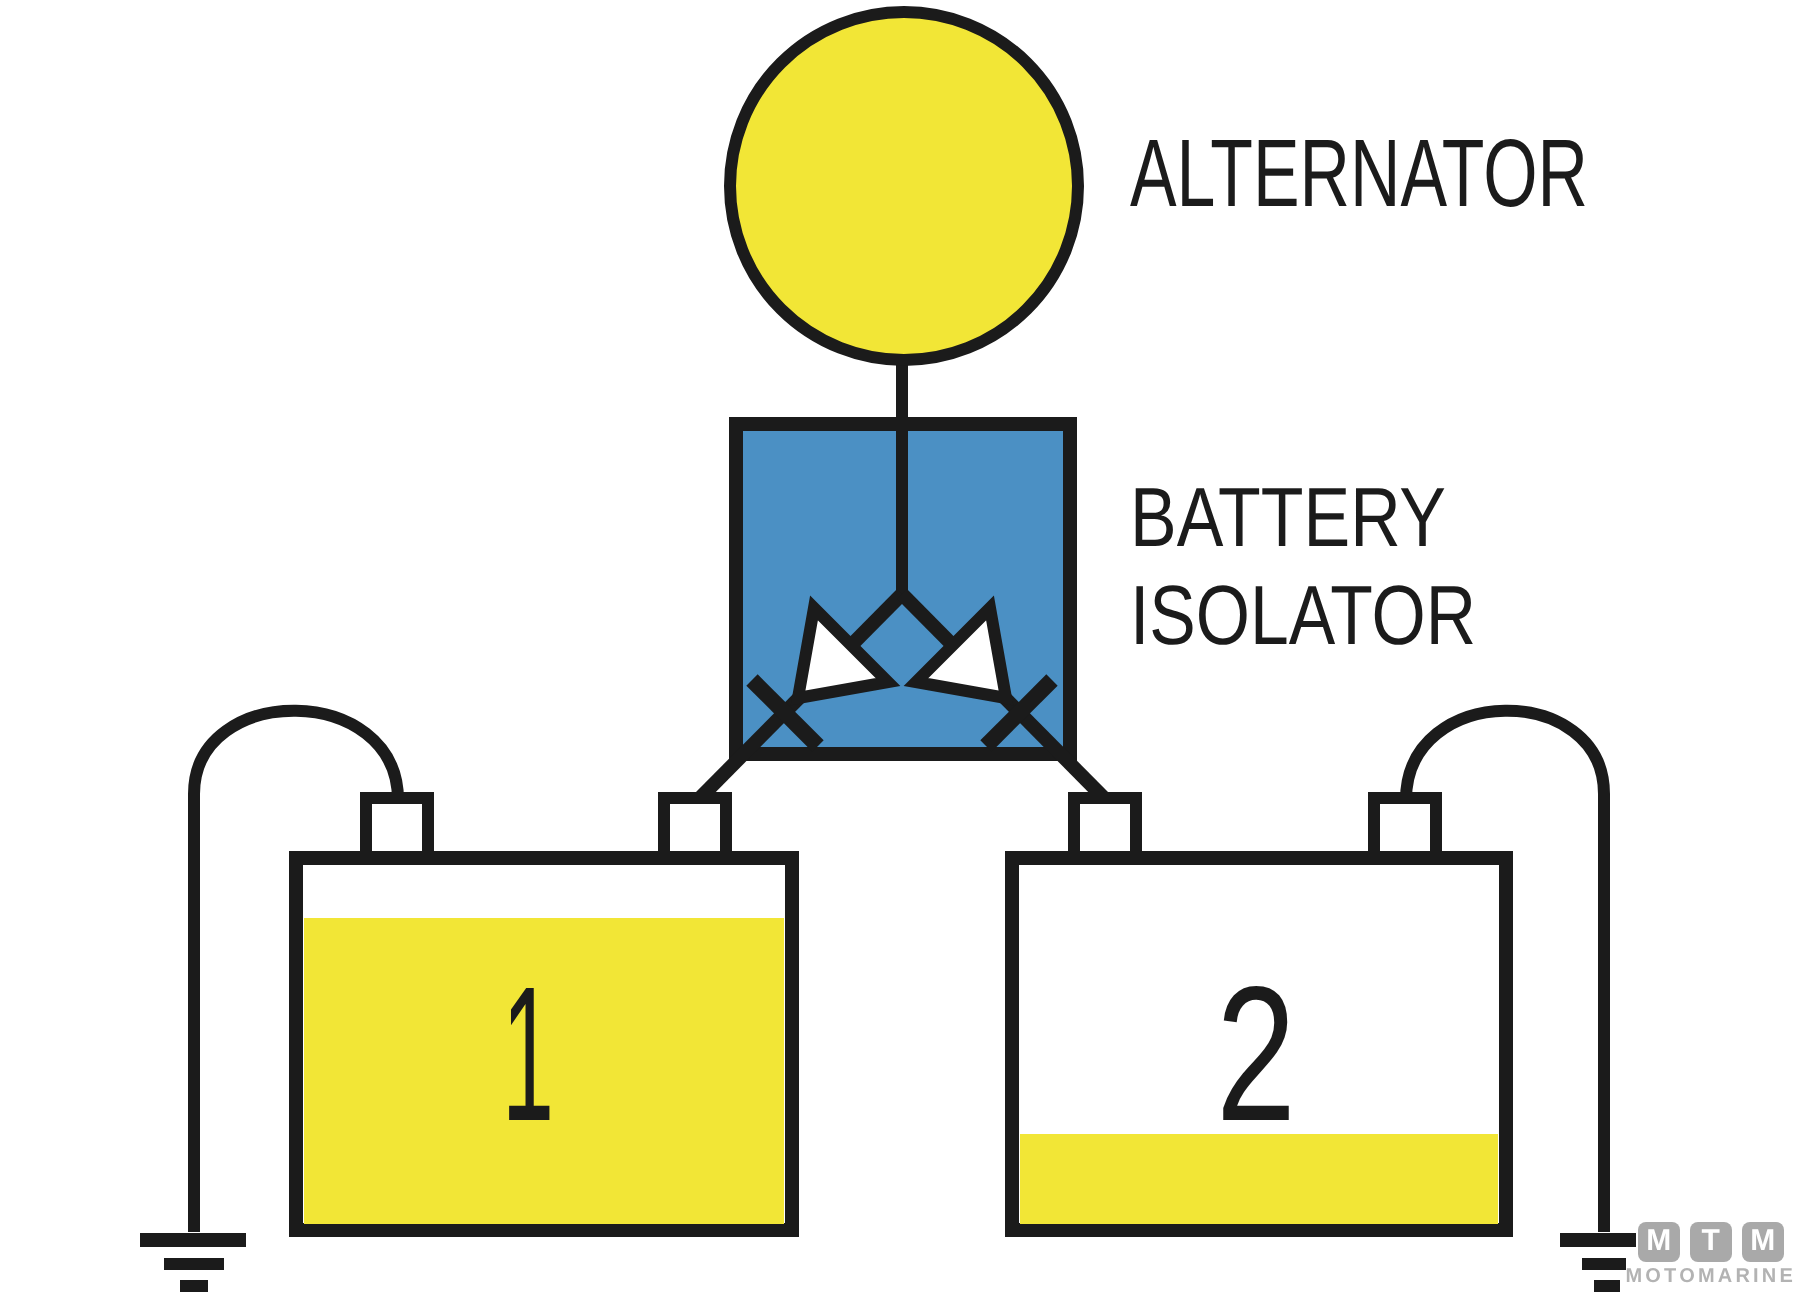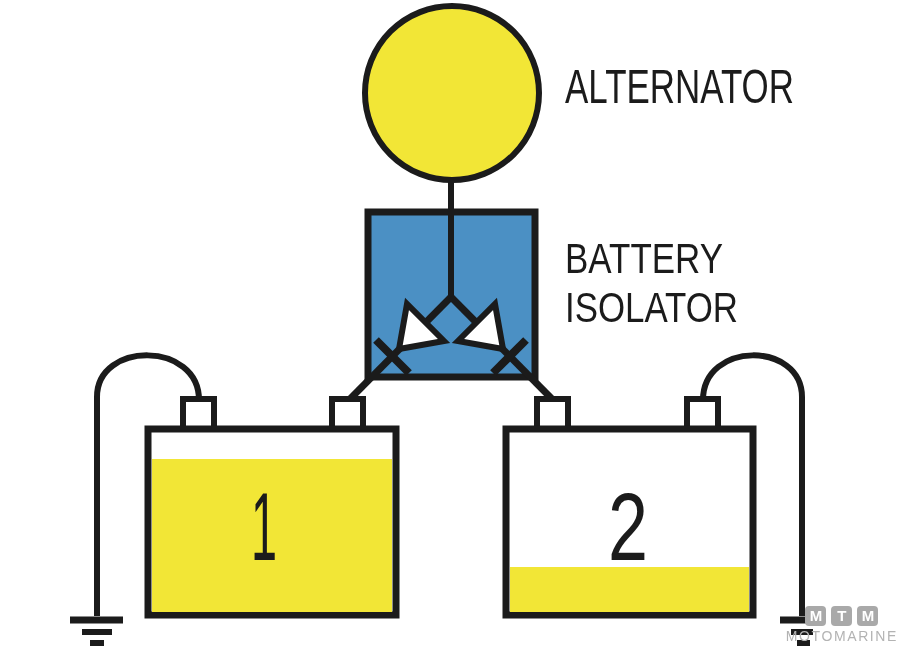--- a/index.html
+++ b/index.html
@@ -26,21 +26,21 @@
   .wm-row{display:flex;gap:5px;margin-bottom:2px;}
   .wm-box{
     width:21px;height:20px;
     background:var(--watermark_box);
     border-radius:4px;
     color:#ffffff;
     font-weight:bold;font-size:15px;line-height:20px;
     text-align:center;
   }
   .wm-name{
-    font-size:14px;font-weight:normal;
+    font-size:10px;font-weight:bold;
     letter-spacing:1.6px;
     color:var(--watermark_text);
     white-space:nowrap;
   }
 </style>
 </head>
 <body>
 
 <div class="stage">
 

